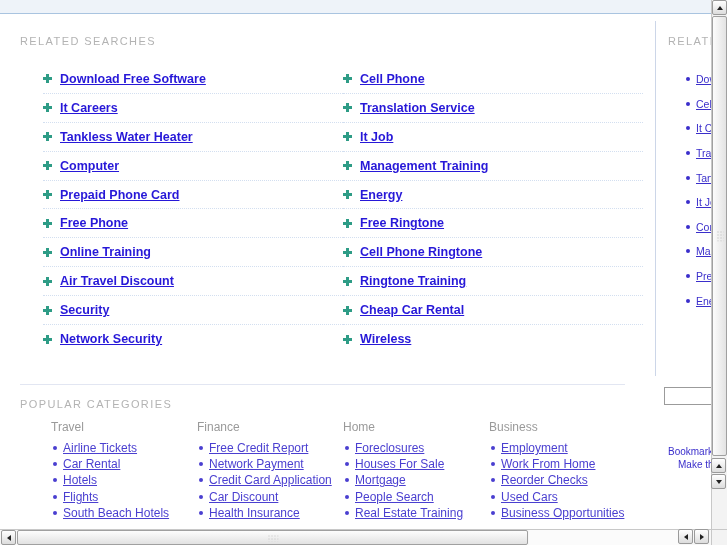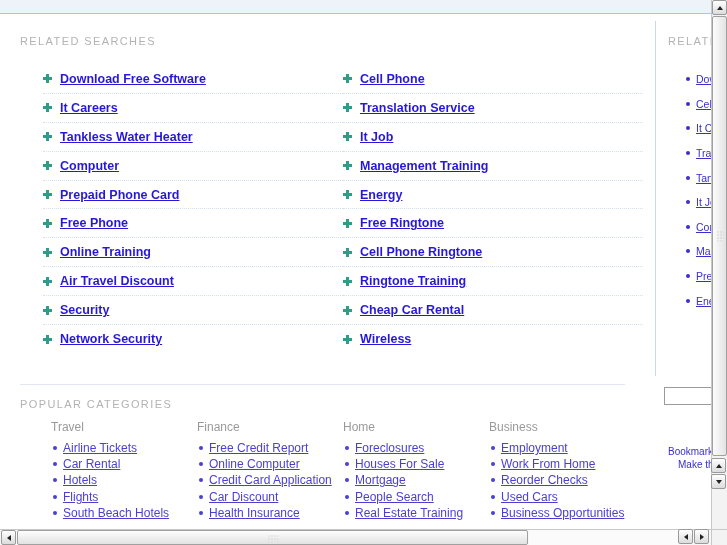--- a/index.html
+++ b/index.html
@@ -518,21 +518,21 @@
             </div>
           </div>
           <div class="cat-col">
             <div class="cat-title">Finance</div>
             <div class="cat-item">
               <span class="dot-bullet"></span>
               <a class="cat-link" href="#">Free Credit Report</a>
             </div>
             <div class="cat-item">
               <span class="dot-bullet"></span>
-              <a class="cat-link" href="#">Online Computer</a>
+              <a class="cat-link" href="#">Network Payment</a>
             </div>
             <div class="cat-item">
               <span class="dot-bullet"></span>
               <a class="cat-link" href="#">Credit Card Application</a>
             </div>
             <div class="cat-item">
               <span class="dot-bullet"></span>
               <a class="cat-link" href="#">Car Discount</a>
             </div>
             <div class="cat-item">

